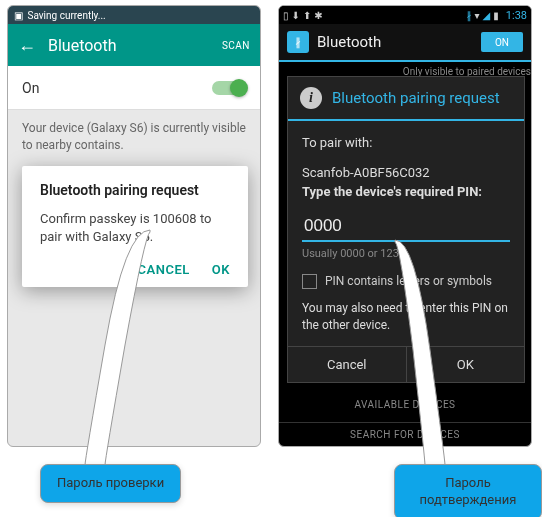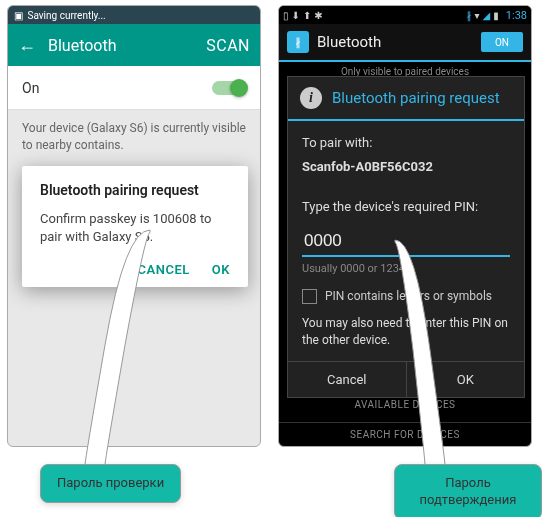--- a/index.html
+++ b/index.html
@@ -9,21 +9,21 @@
   .phone { position: absolute; border: 1px solid #aaa; border-radius: 6px; overflow: hidden; }
   .phone1 { left: 7px; top: 5px; width: 254px; height: 442px; background: #e8e8e8; }
   .phone2 { left: 278px; top: 5px; width: 254px; height: 442px; background: #000; }
   
   
   .p1-status { height: 18px; background: #2a4550; color: #fff; font-size: 10px; display: flex; align-items: center; padding: 0 6px; }
   .p1-status .status-icon { margin-right: 4px; }
   .p1-header { height: 42px; background: #009688; color: #fff; display: flex; align-items: center; padding: 0 10px; }
   .p1-header .back { font-size: 18px; margin-right: 12px; }
   .p1-header .title { flex: 1; font-size: 16px; }
-  .p1-header .scan { font-size: 16px; letter-spacing: 0.5px; }
+  .p1-header .scan { font-size: 10px; letter-spacing: 0.5px; }
   .p1-on-row { height: 44px; background: #fff; display: flex; align-items: center; padding: 0 14px; border-bottom: 1px solid #ddd; }
   .p1-on-row .on-label { flex: 1; font-size: 14px; color: #333; }
   .toggle-on { width: 34px; height: 14px; background: #a5d6a7; border-radius: 7px; position: relative; }
   .toggle-on::after { content: ''; position: absolute; width: 18px; height: 18px; background: #4caf50; border-radius: 50%; right: -2px; top: -2px; box-shadow: 0 1px 3px rgba(0,0,0,.3); }
   .p1-visible { background: #e8e8e8; padding: 10px 14px; font-size: 12px; color: #666; line-height: 1.4; }
   .p1-section { padding: 10px 14px 4px; font-size: 12px; color: #666; background: #e8e8e8; }
   
   .p1-dialog { position: absolute; left: 14px; top: 160px; width: 226px; background: #fff; border-radius: 2px; box-shadow: 0 4px 20px rgba(0,0,0,.35); padding: 16px 18px 10px; }
   .p1-dialog .dlg-title { font-size: 14px; font-weight: 600; color: #222; margin-bottom: 12px; }
   .p1-dialog .dlg-body { font-size: 13px; color: #444; line-height: 1.4; margin-bottom: 16px; }
@@ -32,43 +32,43 @@
   
   
   .p2-status { height: 18px; background: #000; color: #ccc; font-size: 10px; display: flex; align-items: center; padding: 0 4px; }
   .p2-status .left-icons { flex: 1; display: flex; gap: 3px; }
   .p2-status .right-icons { display: flex; gap: 3px; align-items: center; }
   .p2-status .time { color: #33b5e5; font-size: 11px; margin-left: 4px; }
   .p2-header { height: 38px; background: #111; display: flex; align-items: center; padding: 0 8px; border-bottom: 2px solid #33b5e5; }
   .p2-bt-icon { width: 22px; height: 22px; background: #33b5e5; color: #fff; border-radius: 3px; display: flex; align-items: center; justify-content: center; font-size: 11px; margin-right: 8px; }
   .p2-header .title { flex: 1; color: #eee; font-size: 15px; }
   .p2-on-btn { width: 42px; height: 20px; background: #33b5e5; color: #fff; font-size: 10px; display: flex; align-items: center; justify-content: center; border-radius: 2px; }
-  .p2-hint { color: #888; font-size: 10px; padding: 4px 11px; text-align: center; }
+  .p2-hint { color: #888; font-size: 10px; padding: 4px 0; text-align: right; }
   
   .p2-dialog { position: absolute; left: 8px; top: 70px; width: 238px; background: #222; border: 1px solid #444; }
   .p2-dlg-title-row { display: flex; align-items: center; padding: 10px 12px; border-bottom: 2px solid #33b5e5; }
   .p2-info-icon { width: 22px; height: 22px; background: #ccc; color: #222; border-radius: 50%; display: flex; align-items: center; justify-content: center; font-size: 14px; font-weight: bold; margin-right: 10px; font-style: italic; font-family: serif; }
   .p2-dlg-title { color: #33b5e5; font-size: 15px; }
   .p2-dlg-body { padding: 12px 14px; color: #ddd; font-size: 13px; line-height: 1.5; }
-  .p2-dlg-body .label-line { margin-bottom: 4px; }
-  .p2-dlg-body .device-name { font-weight: bold; margin-bottom: 21px; }
-  .p2-dlg-body .type-hint { margin-bottom: 10px; }
+  .p2-dlg-body .label-line { margin-bottom: 10px; }
+  .p2-dlg-body .device-name { font-weight: normal; margin-bottom: 0; }
+  .p2-dlg-body .type-hint { margin-bottom: 10px; font-weight: bold; }
   .p2-pin-input { background: transparent; border: none; border-bottom: 2px solid #33b5e5; color: #eee; font-size: 17px; width: 100%; padding: 4px 2px; margin-bottom: 4px; outline: none; }
   .p2-usually { font-size: 11px; color: #888; margin-bottom: 10px; }
   .p2-check-row { display: flex; align-items: center; gap: 8px; font-size: 12px; color: #ccc; margin-bottom: 10px; }
   .p2-checkbox { width: 15px; height: 15px; border: 1px solid #888; }
   .p2-note { font-size: 12px; color: #ddd; line-height: 1.4; }
   .p2-dlg-actions { display: flex; border-top: 1px solid #444; }
   .p2-dlg-btn { flex: 1; text-align: center; padding: 10px 0; color: #ddd; font-size: 13px; }
   .p2-dlg-btn:first-child { border-right: 1px solid #444; }
   .p2-footer1 { color: #888; font-size: 10px; text-align: center; padding: 8px 0; letter-spacing: 0.5px; }
   .p2-footer2 { color: #888; font-size: 10px; text-align: center; padding: 6px 0; letter-spacing: 0.5px; border-top: 1px solid #333; }
 
   
-  .callout { position: absolute; background: #14b8a6; border: 1px solid #999; border-radius: 8px; padding: 10px 16px; font-size: 13px; color: #333; text-align: center; line-height: 1.3; box-shadow: 0 2px 6px rgba(0,0,0,.15); }
+  .callout { position: absolute; background: #0ea5e9; border: 1px solid #999; border-radius: 8px; padding: 10px 16px; font-size: 13px; color: #333; text-align: center; line-height: 1.3; box-shadow: 0 2px 6px rgba(0,0,0,.15); }
   .c1 { left: 40px; top: 464px; }
   .c2 { left: 394px; top: 464px; }
   
   svg.pointer { position: absolute; pointer-events: none; }
 </style>
 </head>
 <body>
 
 <div class="container">
 

